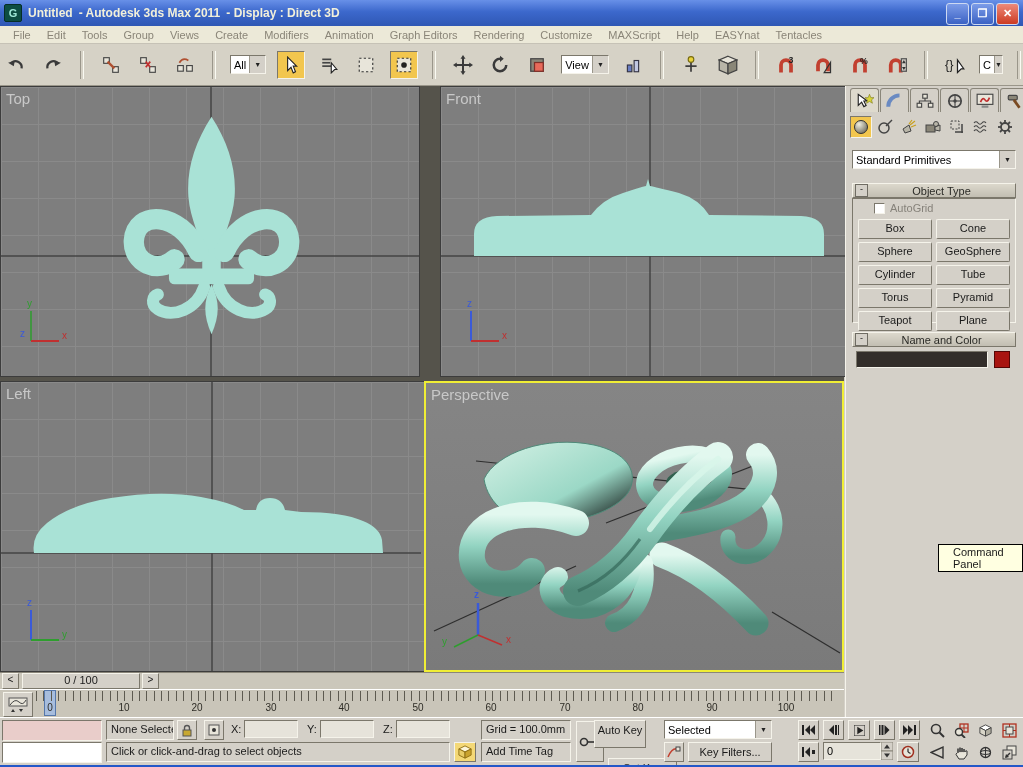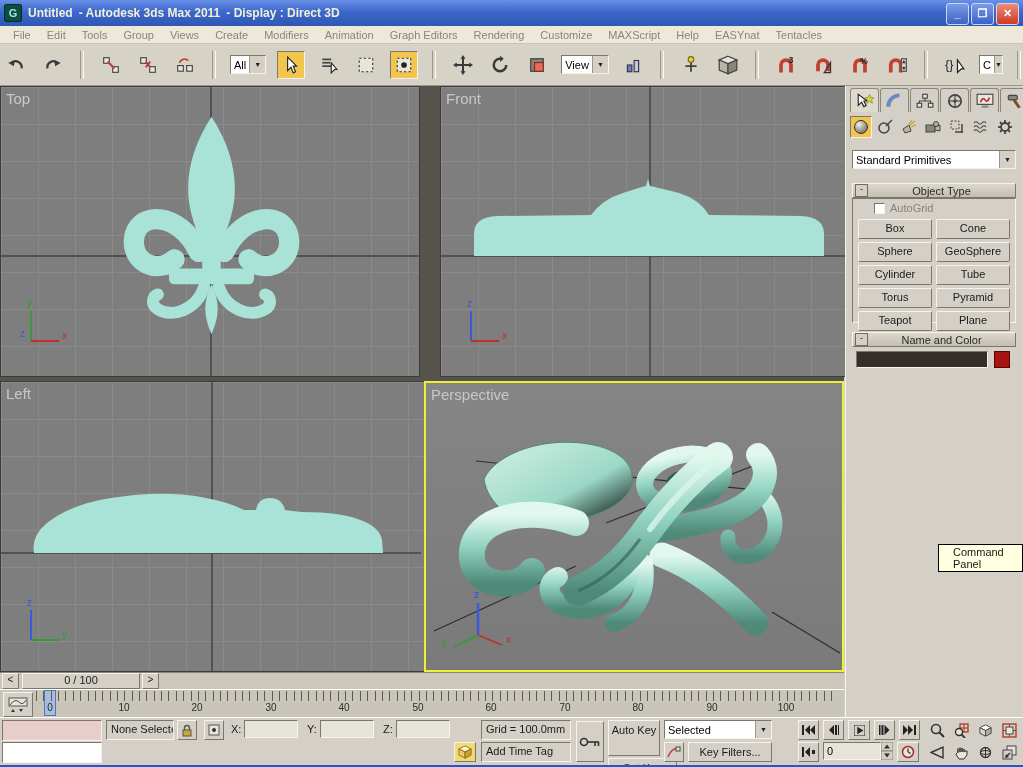--- a/index.html
+++ b/index.html
@@ -567,39 +567,40 @@
 
     <span class="sb lbl" style="left:231px;top:5px">X:</span>
     <div class="sb inputbox" style="left:244px;top:2px;width:54px;height:18px"></div>
     <span class="sb lbl" style="left:307px;top:5px">Y:</span>
     <div class="sb inputbox" style="left:320px;top:2px;width:54px;height:18px"></div>
     <span class="sb lbl" style="left:383px;top:5px">Z:</span>
     <div class="sb inputbox" style="left:396px;top:2px;width:54px;height:18px"></div>
 
     <div class="sb sunkbox" style="left:481px;top:2px;width:90px;height:20px">Grid = 100.0mm</div>
 
+    <div class="sb sunkbox" style="left:106px;top:24px;width:344px;height:20px">Click or click-and-drag to select objects</div>
     <div class="sb iconbtn" style="left:454px;top:24px;width:22px;height:20px;background:#f4d876">
         <svg width="14" height="14" viewBox="0 0 16 16">
           <polygon points="8,1 15,4.5 8,8 1,4.5" fill="#fdf6d8" stroke="#8a6a10"></polygon>
           <polygon points="1,4.5 8,8 8,15 1,11.5" fill="#e8cc66" stroke="#8a6a10"></polygon>
           <polygon points="15,4.5 8,8 8,15 15,11.5" fill="#caa32e" stroke="#8a6a10"></polygon>
         </svg>
       </div>
     <div class="sb sunkbox" style="left:481px;top:24px;width:90px;height:20px">Add Time Tag</div>
 
     <div class="sb iconbtn" style="left:576px;top:3px;width:28px;height:41px">
         <svg width="22" height="14" viewBox="0 0 22 14">
           <circle cx="5" cy="7" r="3.5" fill="none" stroke="#333" stroke-width="1.6"></circle>
           <line x1="8.5" y1="7" x2="20" y2="7" stroke="#333" stroke-width="1.6"></line>
           <line x1="16" y1="7" x2="16" y2="11" stroke="#333" stroke-width="1.6"></line>
           <line x1="19.5" y1="7" x2="19.5" y2="11" stroke="#333" stroke-width="1.6"></line>
         </svg>
       </div>
 
-    <div class="sb raisedbtn" style="left:608px;top:2px;width:52px;height:36px;line-height:19px">Auto Key</div>
+    <div class="sb raisedbtn" style="left:594px;top:2px;width:52px;height:28px;line-height:19px">Auto Key</div>
     <div class="sb raisedbtn" style="left:608px;top:40px;width:69px;height:20px;line-height:19px">Set Key</div>
 
     <div class="sb combo" style="left:664px;top:2px;width:108px">
         <span class="val">Selected</span>
         <span class="arrow">▼</span>
       </div>
     <div class="sb iconbtn" style="left:664px;top:24px;width:20px;height:20px">
         <svg width="14" height="14" viewBox="0 0 14 14">
           <path d="M1 12 q4 -10 10 -8" fill="none" stroke="#c24030" stroke-width="1.5"></path>
           <rect x="9" y="2" width="4" height="4" fill="#e8e5da" stroke="#444"></rect>

